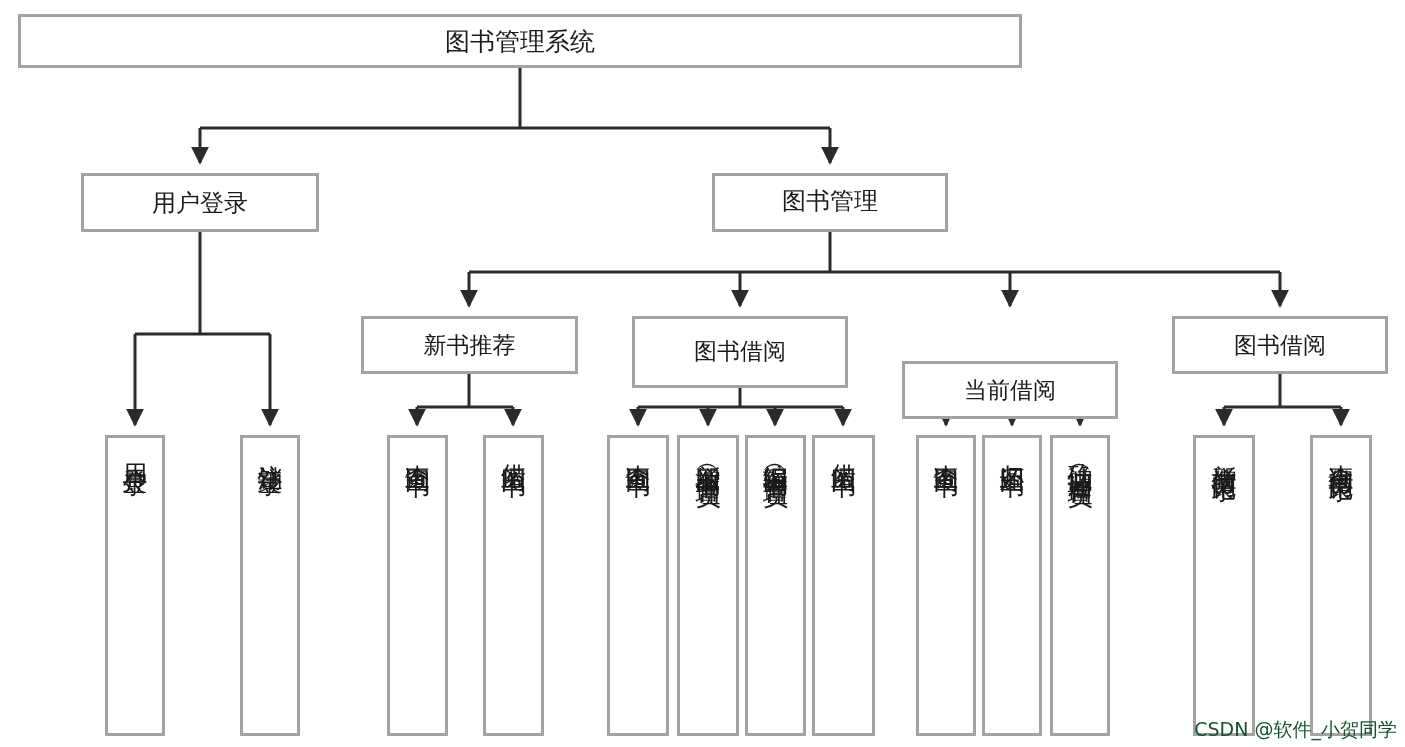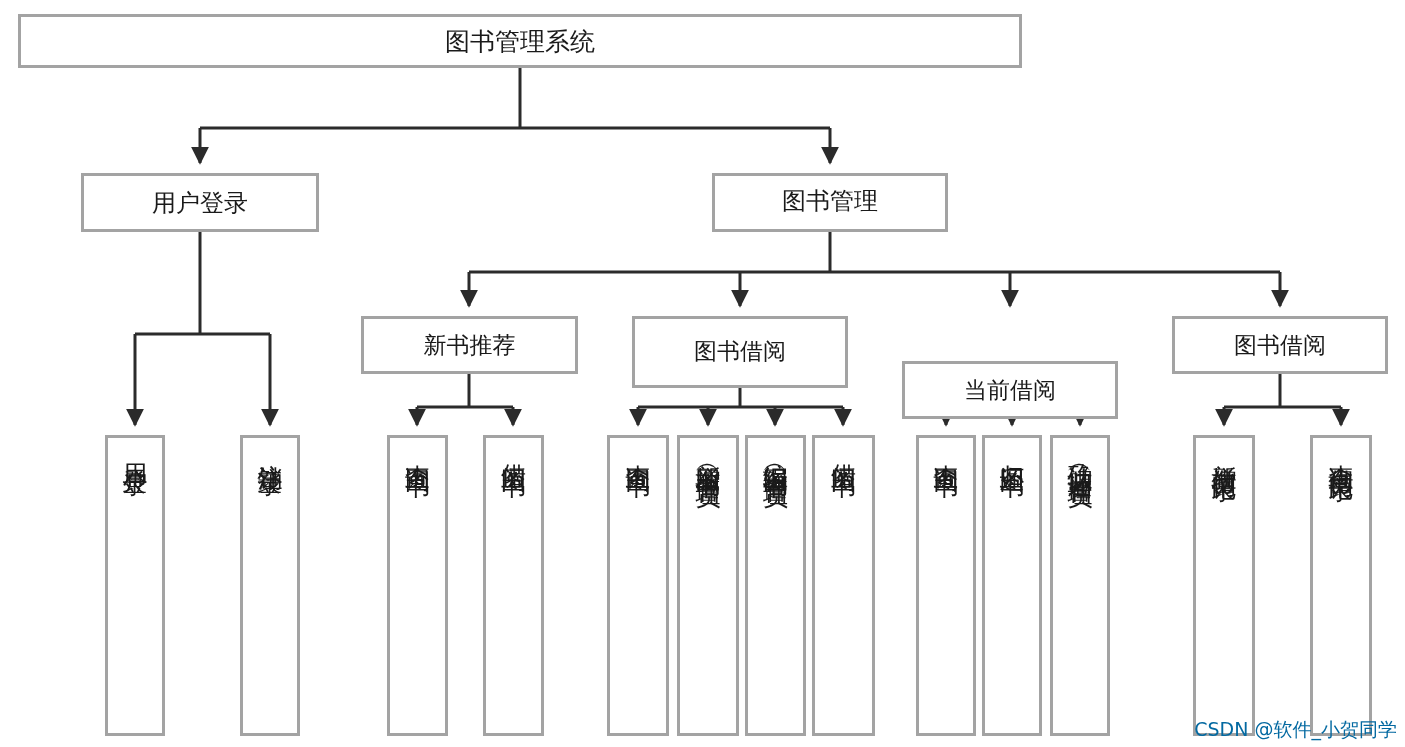--- a/index.html
+++ b/index.html
@@ -67,21 +67,21 @@
     top: 0;
     width: 1405px;
     height: 747px;
     pointer-events: none;
   }
   .watermark {
     position: absolute;
     right: 8px;
     bottom: 4px;
     font-size: 19px;
-    color: #0369a1;
+    color: #14532d;
     white-space: nowrap;
     font-family: "DejaVu Sans", sans-serif;
   }
 </style>
 </head>
 <body>
 
 <div id="canvas">
 
   <svg class="edges" viewBox="0 0 1405 747" xmlns="http://www.w3.org/2000/svg">

